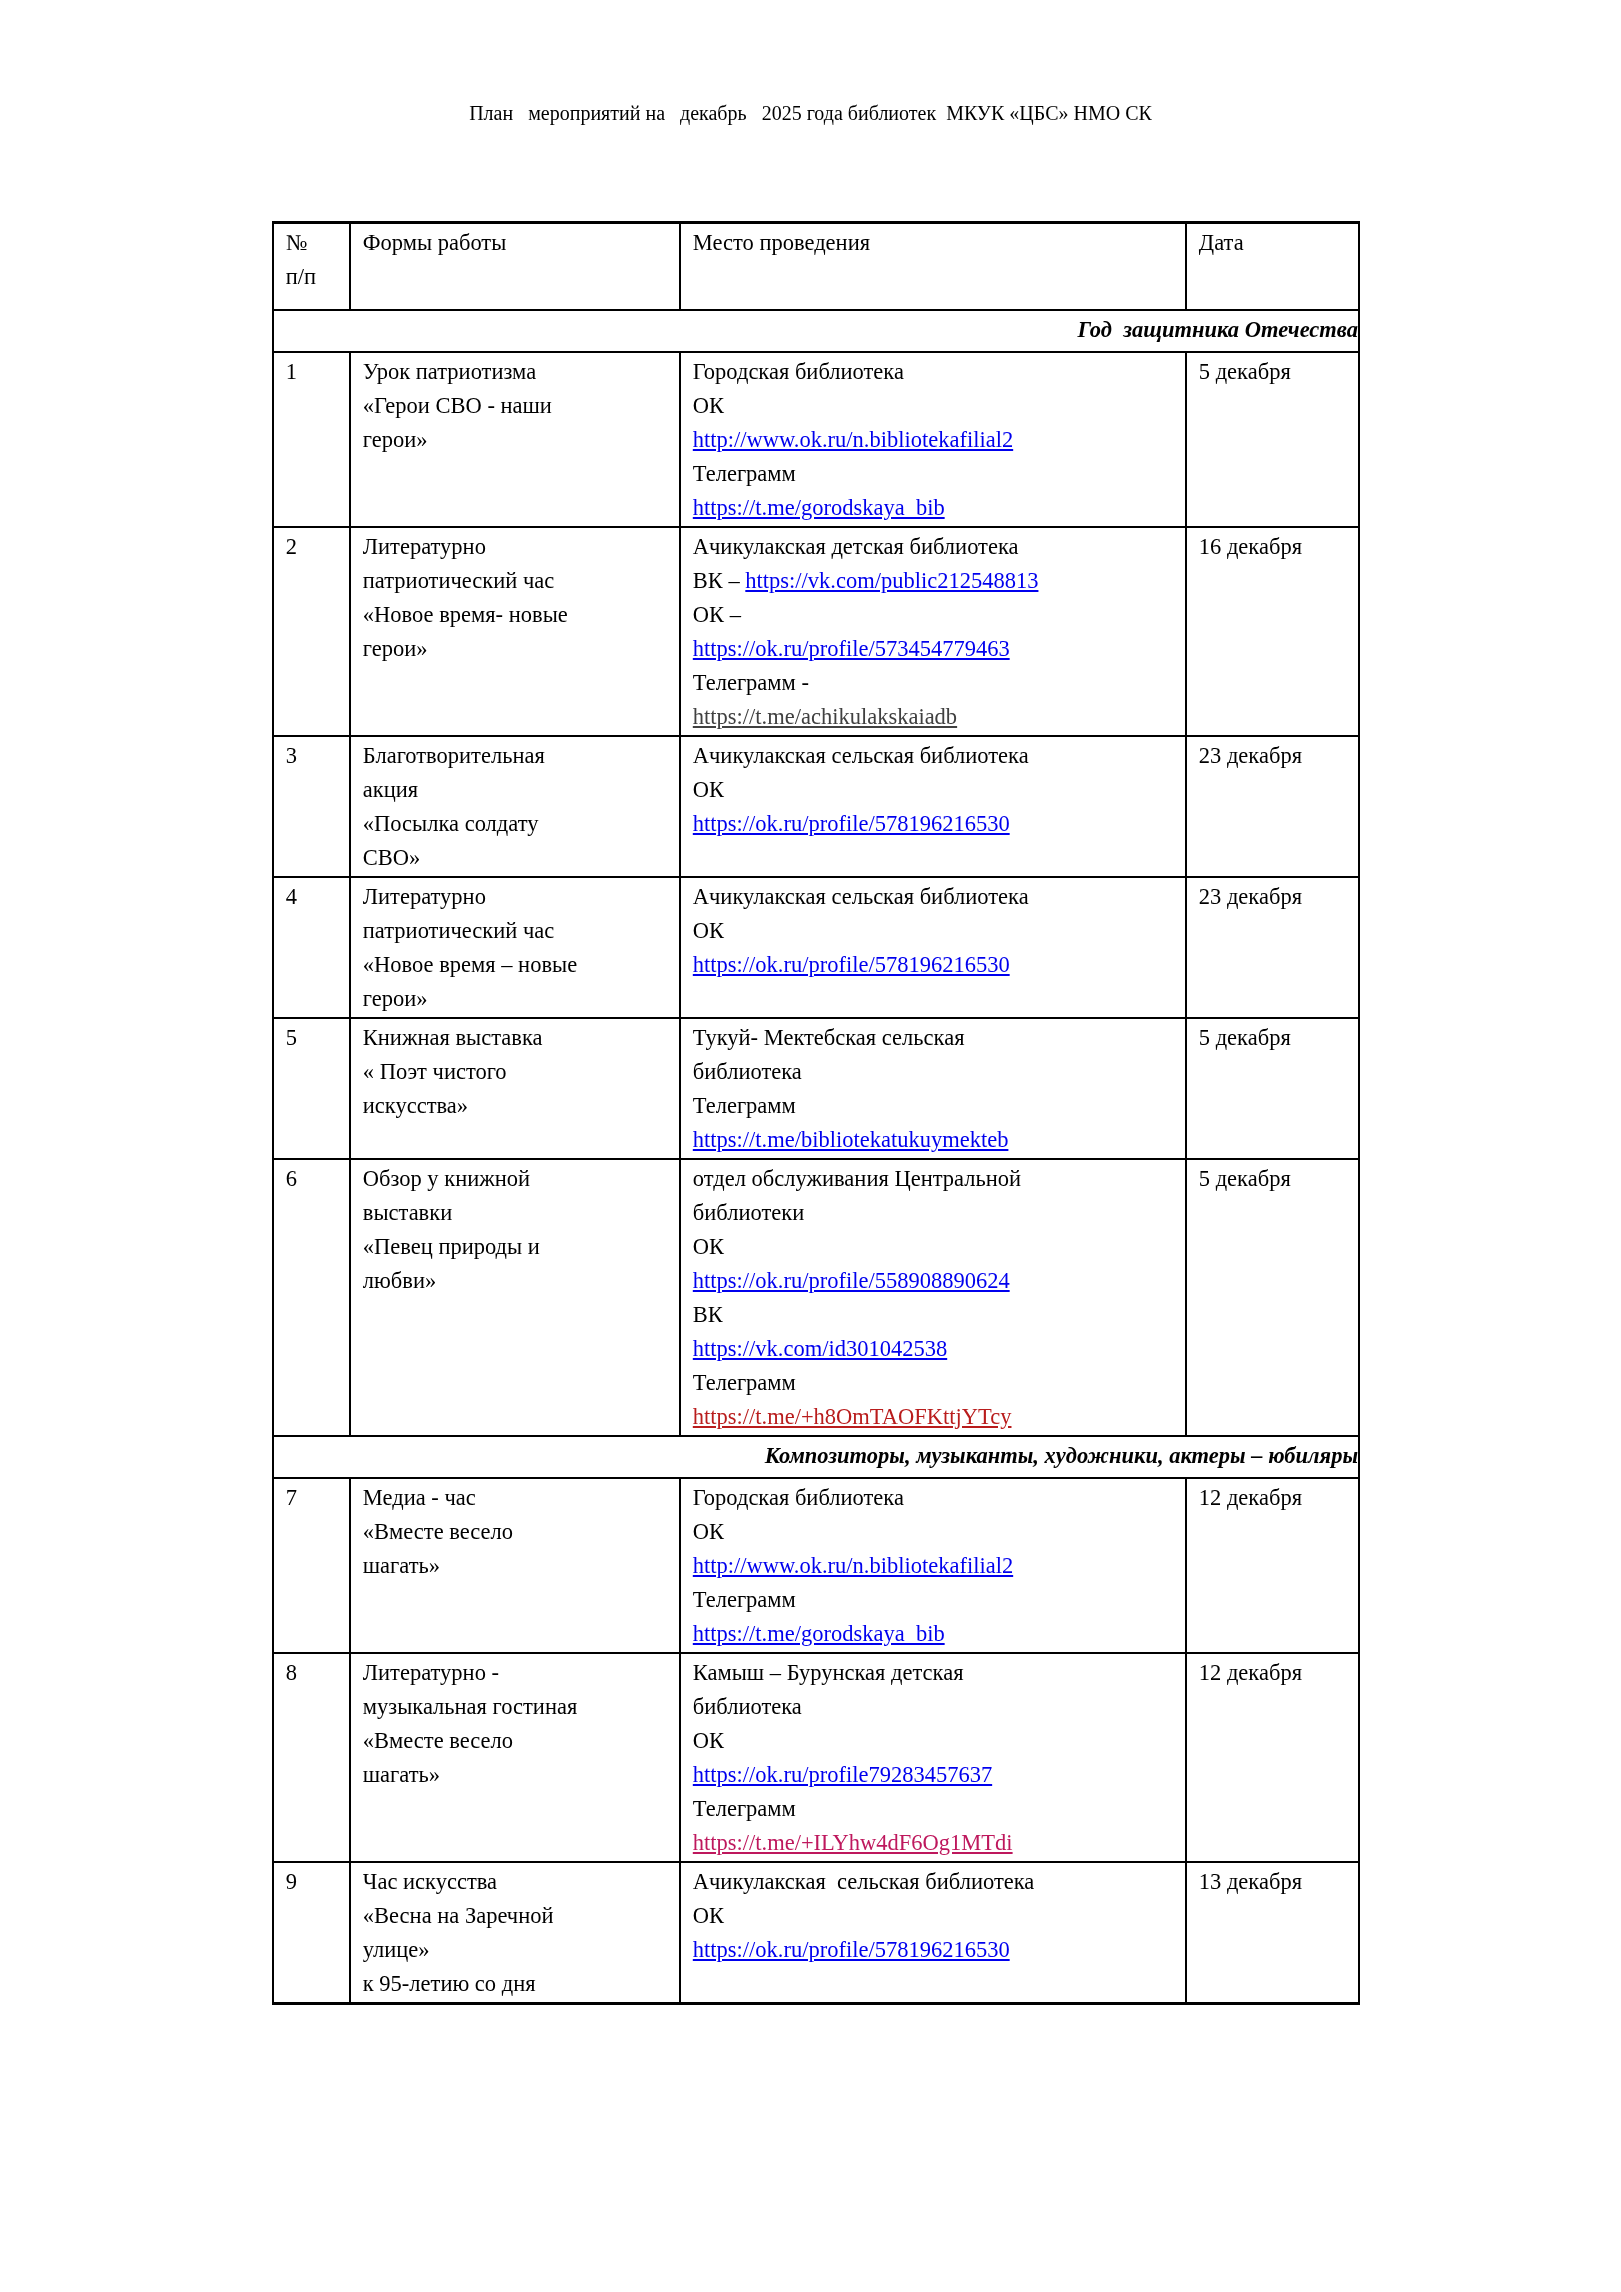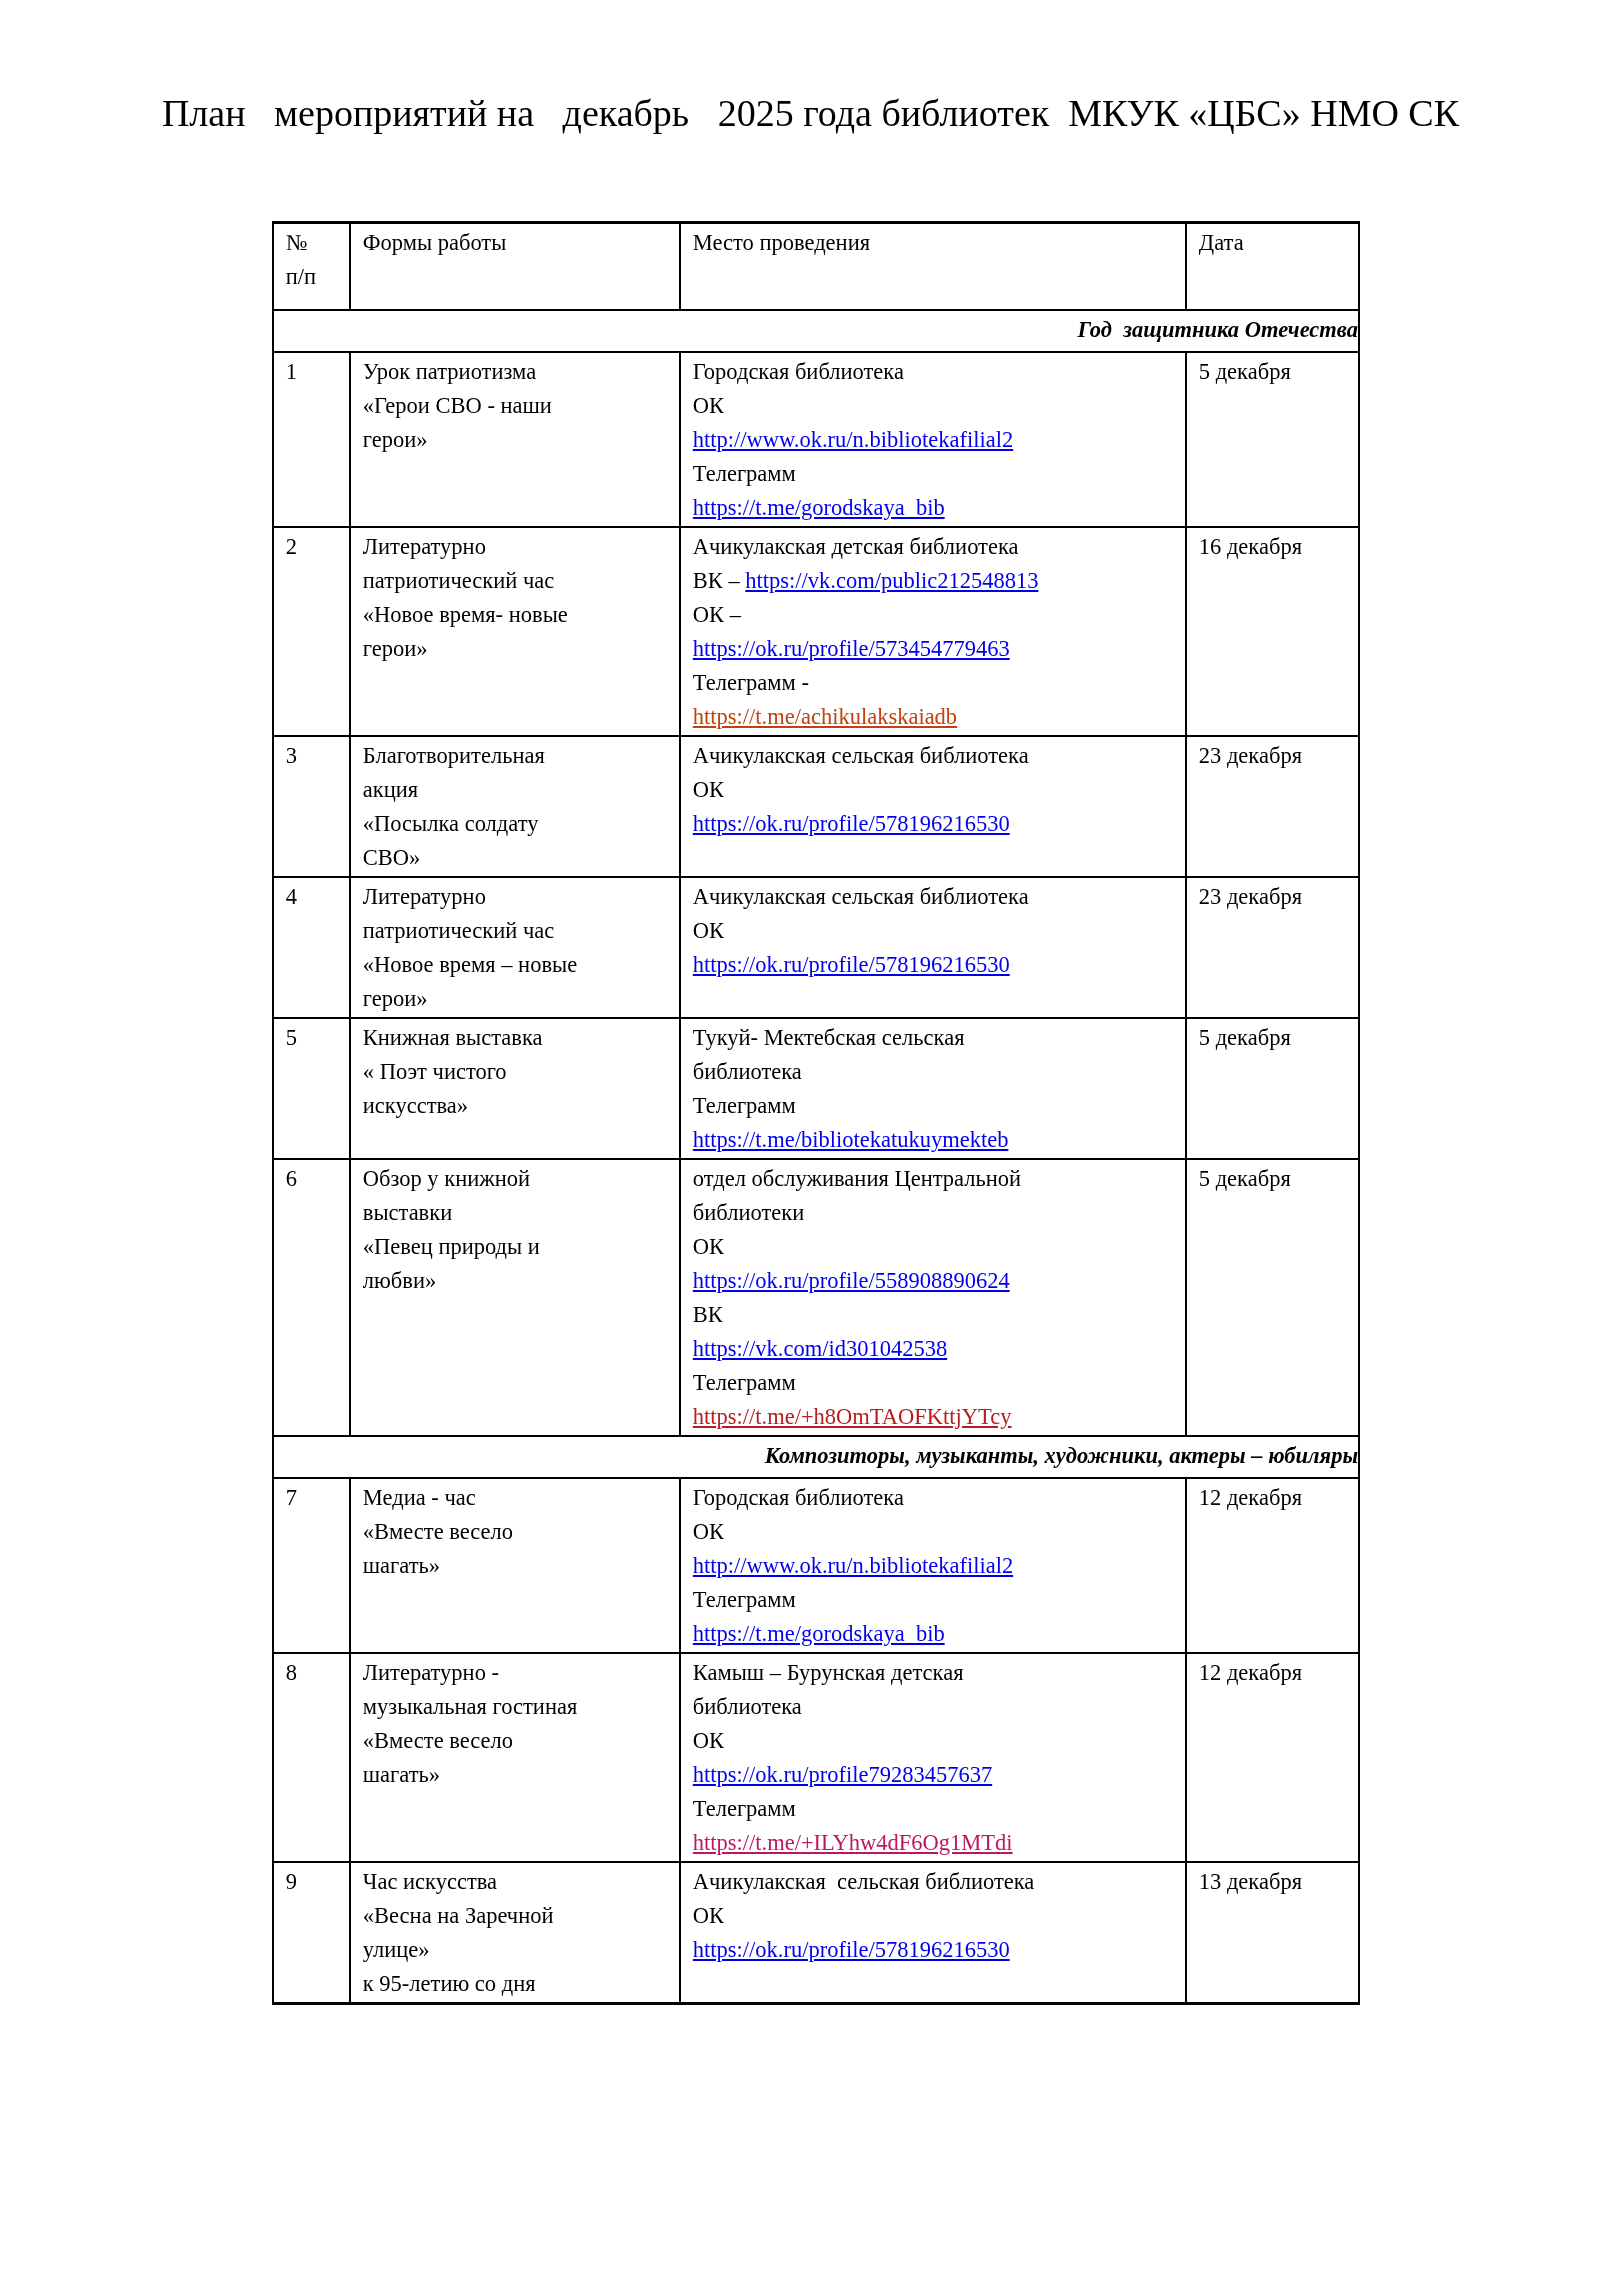--- a/index.html
+++ b/index.html
@@ -10,21 +10,21 @@
   }
   .page {
     position: relative;
     width: 1621px; height: 2293px;
     background: #ffffff;
     overflow: hidden;
   }
   .title {
     margin: 94px 0 0 0;
     text-align: center;
-    font-size: 38px;
+    font-size: 20px;
     line-height: 39px;
     white-space: pre;
     color: #000000;
   }
   table.events {
     border-collapse: collapse;
     table-layout: fixed;
     width: 1087px;
     margin: 88px 0 0 272px;
     border: 2.9px solid #000;
@@ -109,21 +109,21 @@
             <div class="cell-line">патриотический час</div>
             <div class="cell-line">«Новое время- новые</div>
             <div class="cell-line">герои»</div>
           </td>
           <td class="place-cell">
             <div class="cell-line"><span>Ачикулакская детская библиотека</span></div>
             <div class="cell-line"><span>ВК – </span><a class="link" style="color: rgb(0, 0, 238);">https://vk.com/public212548813</a></div>
             <div class="cell-line"><span>ОК –</span></div>
             <div class="cell-line"><a class="link" style="color: rgb(0, 0, 238); text-align: right;">https://ok.ru/profile/573454779463</a></div>
             <div class="cell-line"><span>Телеграмм -</span></div>
-            <div class="cell-line"><a class="link" style="color: #c2410c;">https://t.me/achikulakskaiadb</a></div>
+            <div class="cell-line"><a class="link" style="color: #404040;">https://t.me/achikulakskaiadb</a></div>
           </td>
           <td class="date-cell">16 декабря</td>
         </tr>
         <tr>
           <td class="num-cell num-middle">3</td>
           <td class="form-cell">
             <div class="cell-line">Благотворительная</div>
             <div class="cell-line">акция</div>
             <div class="cell-line">«Посылка солдату</div>
             <div class="cell-line">СВО»</div>

